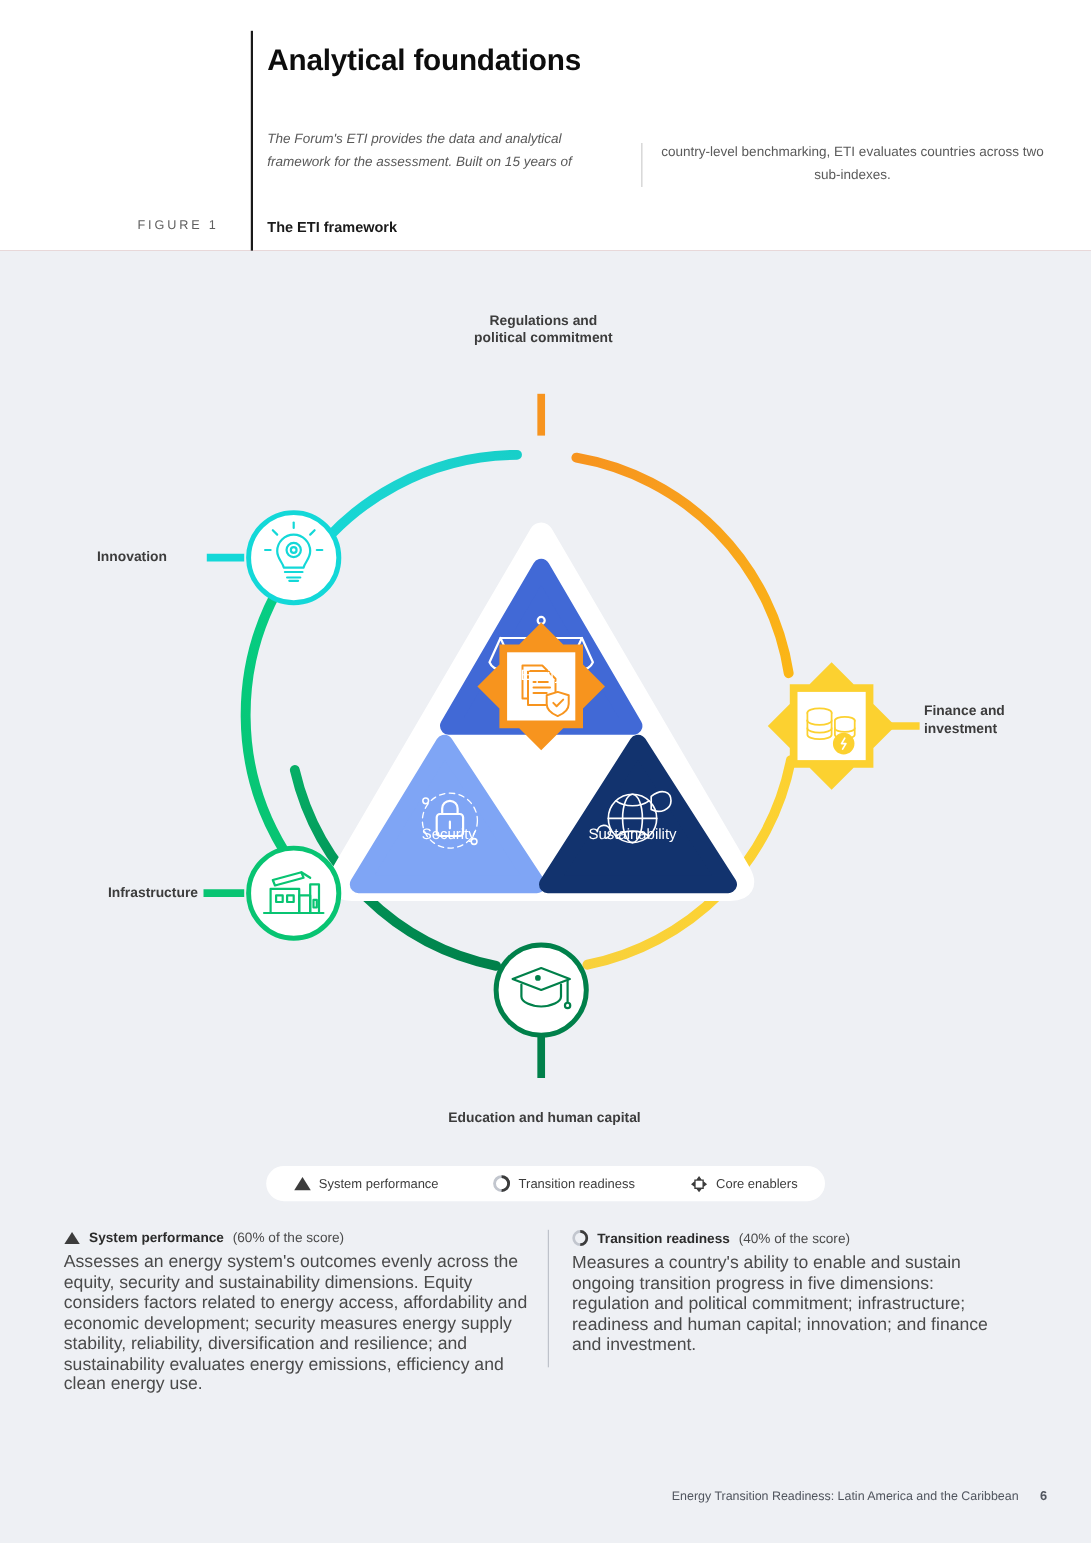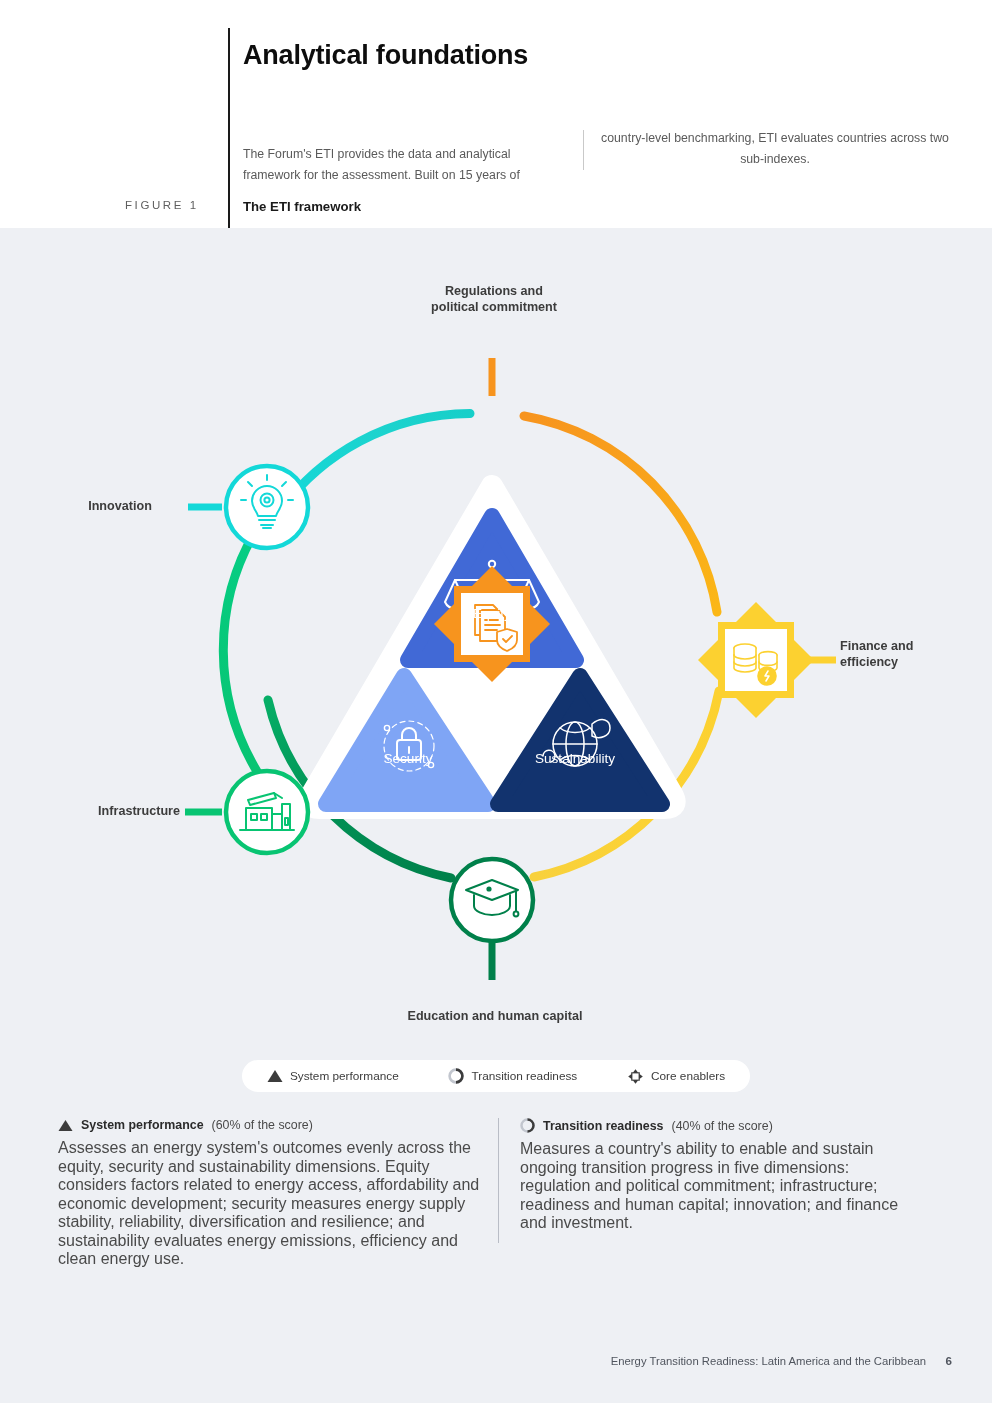--- a/index.html
+++ b/index.html
@@ -14,22 +14,22 @@
   
   .header { position: relative; height: 228px; background:#ffffff; }
   .header-rule {
     position:absolute; left:228px; top:28px; width:2px; height:200px; background:#1a1a1a;
   }
   .page-title {
     position:absolute; left:243px; top:40px;
     font-size:27px; font-weight:700; color:#0d0d0d; letter-spacing:-0.2px;
   }
   .intro-col-a {
-    position:absolute; left:243px; top:144px; width:325px;
-    font-size:12.3px; line-height:21px; color:#5a5a5a;
+    position:absolute; left:243px; top:116px; width:325px;
+    font-size:12.3px; line-height:21px; color:#5a5a5a;font-style:italic;
   }
   .intro-divider { position:absolute; left:583px; top:130px; width:1px; height:40px; background:#c9c9c9; }
   .intro-col-b {
     position:absolute; left:600px; top:128px; width:350px;
     font-size:12.3px; line-height:21px; color:#5a5a5a;text-align:center;
   }
   .figure-label {
     position:absolute; left:125px; top:199px;
     font-size:11.5px; letter-spacing:2.6px; color:#5f5f5f; font-weight:400;
   }
@@ -290,21 +290,21 @@
         </g>
       </svg>
 
       <div class="node-label lbl-regulations">
         <span style="white-space:pre-line">Regulations and
 political commitment</span>
       </div>
       <div class="node-label lbl-innovation">Innovation</div>
       <div class="node-label lbl-infrastructure">Infrastructure</div>
       <div class="node-label lbl-finance" style="white-space:pre-line">Finance and
-efficiency</div>
+investment</div>
       <div class="node-label lbl-education">Education and human capital</div>
 
       <div class="wedge-label wl-equity">Equity</div>
       <div class="wedge-label wl-security">Security</div>
       <div class="wedge-label wl-sustainability">Sustainability</div>
     </div>
 
     <div class="legend-pill">
 
       <div class="legend-item">

